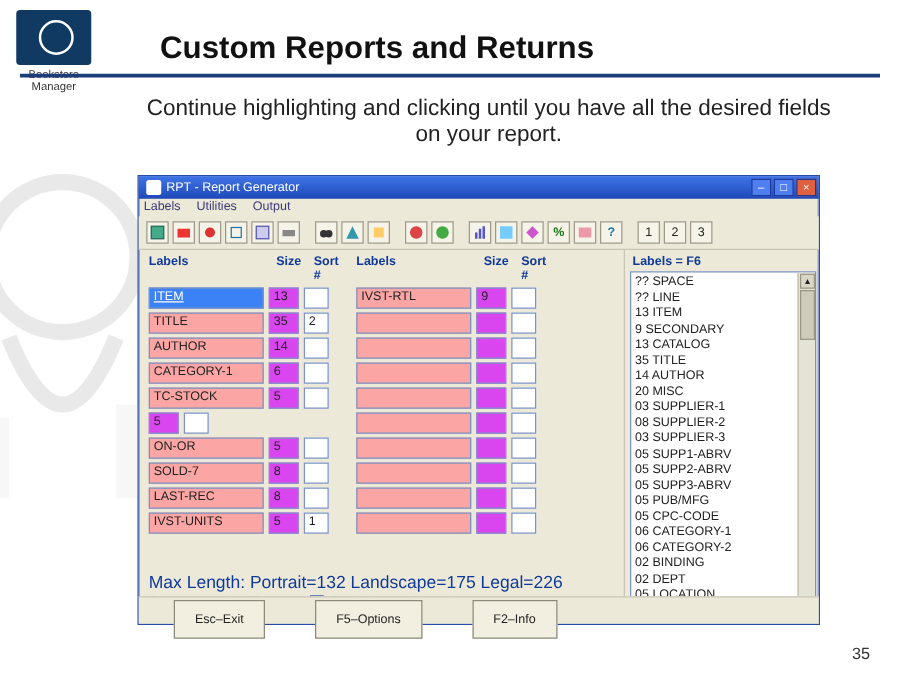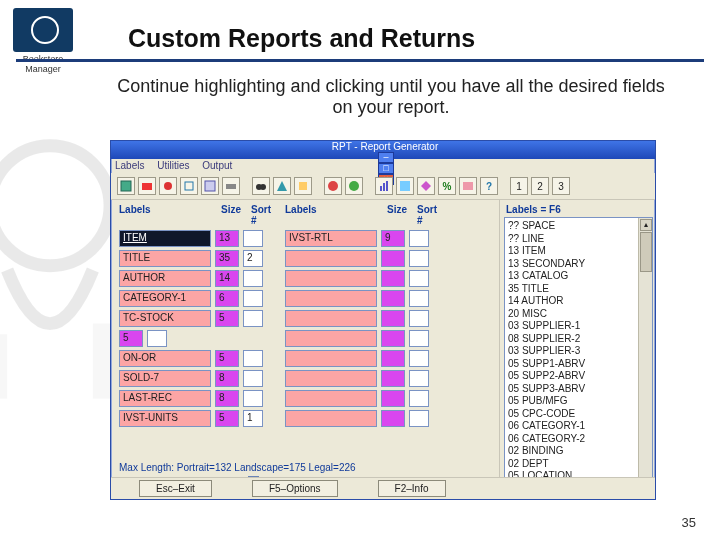--- a/index.html
+++ b/index.html
@@ -10,61 +10,61 @@
   .logo .box { width:60px; height:44px; background:#113a63; border-radius:3px; margin:0 auto 2px; position:relative; }
   .logo .box::after{content:"";position:absolute;left:18px;top:8px;width:24px;height:24px;border:2px solid #fff;border-radius:50%;}
   .slide { position:absolute; left:0; top:0; width:720px; height:540px; padding:10px 16px 10px 16px; }
   .title { font-size:25px; font-weight:bold; margin:14px 0 6px 112px; color:#111; }
   .hr { height:3px; background:#1c3c7a; margin:0 0 14px 0; }
   .instruction { font-size:18px; text-align:center; margin:4px 28px 12px 90px; }
   .page-num { position:absolute; right:24px; bottom:10px; font-size:13px; color:#333; }
 
   
   .win { position:absolute; left:110px; top:140px; width:546px; height:360px; border:1px solid #2a4ca8; background:#ece9d8; font-size:10px; box-shadow:0 0 0 1px #93a7d8 inset; }
-  .titlebar { height:18px; background:linear-gradient(#3f74e6,#1e48b8); color:#fff; display:flex; align-items:center; padding:0 2px 0 6px; font-size:10px;flex-direction:column; }
+  .titlebar { height:18px; background:linear-gradient(#3f74e6,#1e48b8); color:#fff; display:flex; align-items:center; padding:0 2px 0 6px; font-size:10px; }
   .titlebar .t-icon{width:12px;height:12px;background:#fff;border-radius:2px;margin-right:4px;}
   .titlebar .spacer{flex:1;}
   .tbtn { width:16px; height:14px; background:#4f7ff0; border:1px solid #1d3a9a; margin-left:2px; display:flex; align-items:center; justify-content:center; color:#fff; font-size:9px; line-height:1; cursor:default;}
   .tbtn.close{background:#e06040;}
   .menubar { height:14px; padding:1px 4px; color:#3a3a7a; font-size:10px; }
   .menubar span{margin-right:10px;}
 
   .toolbar { padding:4px 6px; display:flex; gap:3px; align-items:center; background:#ece9d8; border-bottom:1px solid #c9c6b8;}
   .tb { width:18px; height:18px; border:1px solid #9d9a89; background:#f6f4e8; display:flex; align-items:center; justify-content:center; font-size:10px; }
   .tb.sep{border:none;background:transparent;width:6px;}
   .tb svg{width:12px;height:12px;}
 
   .body { display:flex; height:calc(100% - 18px - 14px - 28px); }
   .left { flex:1; padding:4px 6px 2px 8px; display:flex; gap:8px; position:relative; }
   .col { display:flex; flex-direction:column; }
   .hdrow{display:flex;gap:8px;margin-bottom:4px;}
   .hlabel{color:#103a9a;font-weight:bold;font-size:10px;}
   .row { display:flex; align-items:center; gap:4px; margin-bottom:3px; }
   .field-label { width:92px; height:17px; border:1px solid #7a93c4; background:#fca5a5; padding:1px 3px; font-size:10px; color:#222; overflow:hidden; white-space:nowrap;}
-  .field-label.sel{background:#0f172a;color:#fff;text-decoration:underline;}
+  .field-label.sel{background:#3b82f6;color:#fff;text-decoration:underline;}
   .field-size { width:24px; height:17px; border:1px solid #7a93c4; background:#d946ef; padding:1px 3px; font-size:10px; text-align:left;}
   .field-sort { width:20px; height:17px; border:1px solid #7a93c4; background:#fff; padding:1px 3px; font-size:10px;}
   .col2 .field-label{width:92px;}
 
   .rightpane { width:156px; border-left:1px solid #c9c6b8; padding:4px 2px 2px 4px; display:flex; flex-direction:column; }
   .rightpane .rlabel{font-size:10px;color:#103a9a;font-weight:bold;margin:0 0 2px 2px;}
   .listbox { flex:1; border:1px solid #7a93c4; background:#fff; overflow:hidden; position:relative; font-size:10px; padding:2px 3px; line-height:12.5px; color:#222;}
   .listbox .sb{position:absolute;right:0;top:0;width:14px;height:100%;background:#e5e3d5;border-left:1px solid #bdbaa8;}
   .listbox .sb .thumb{position:absolute;top:14px;left:1px;width:12px;height:40px;background:#cfcbba;border:1px solid #9a9787;}
   .listbox .sb .arr{position:absolute;left:1px;width:12px;height:12px;background:#d9d6c6;border:1px solid #9a9787;display:flex;align-items:center;justify-content:center;font-size:8px;}
   .listbox .sb .arr.up{top:1px;} .listbox .sb .arr.dn{bottom:1px;}
 
-  .footer { position:absolute; left:8px; bottom:26px; right:140px; font-size:10px; color:#103a9a; }
+  .footer { position:absolute; left:8px; bottom:26px; right:140px; font-size:14px; color:#103a9a; }
   .footer2 { position:absolute; left:8px; bottom:12px; right:140px; font-size:10px; color:#103a9a; display:flex;}
   .footer2 .cl{margin-right:6px;}
   .footer2 .cv{color:#c22; margin-right:40px;}
   .chk{width:11px;height:11px;border:1px solid #6a85b8;background:#fff;display:inline-flex;align-items:center;justify-content:center;font-size:9px;color:#1a5a1a;margin-right:4px;}
 
   .btnrow{position:absolute;left:0;bottom:0;width:100%;height:22px;background:#ece9d8;display:flex;gap:40px;padding:2px 28px;border-top:1px solid #c9c6b8;}
-  .wbtn{flex:0 0 auto;padding:1px 16px;border:1px solid #8c8a7a;background:#f2efe1;font-size:10px;height:17px;display:flex;align-items:center;}
+  .wbtn{flex:0 0 auto;padding:1px 16px;border:1px solid #8c8a7a;background:#f2efe1;font-size:10px;height:31px;display:flex;align-items:center;}
 </style>
 </head>
 <body>
 
 <div class="bg-watermark">
   <svg viewBox="0 0 100 140">
       <circle cx="50" cy="40" r="28" fill="none" stroke="#555" stroke-width="6"></circle>
       <path d="M30 70 Q50 120 70 70" fill="none" stroke="#555" stroke-width="6"></path>
       <rect x="10" y="100" width="20" height="30" fill="#555" opacity="0.4"></rect>
       <rect x="70" y="95" width="20" height="35" fill="#555" opacity="0.4"></rect>
@@ -302,21 +302,21 @@
             </div>
           </div>
       </div>
       <div class="rightpane">
         <div class="rlabel">Labels = F6</div>
         <div class="listbox">
           <div id="listitems" style="position:absolute;left:3px;top:2px;right:16px;">
               <div>?? SPACE</div>
               <div>?? LINE</div>
               <div>13 ITEM</div>
-              <div>13 SECONDARY</div>
+              <div>9 SECONDARY</div>
               <div>13 CATALOG</div>
               <div>35 TITLE</div>
               <div>14 AUTHOR</div>
               <div>20 MISC</div>
               <div>03 SUPPLIER-1</div>
               <div>08 SUPPLIER-2</div>
               <div>03 SUPPLIER-3</div>
               <div>05 SUPP1-ABRV</div>
               <div>05 SUPP2-ABRV</div>
               <div>05 SUPP3-ABRV</div>

